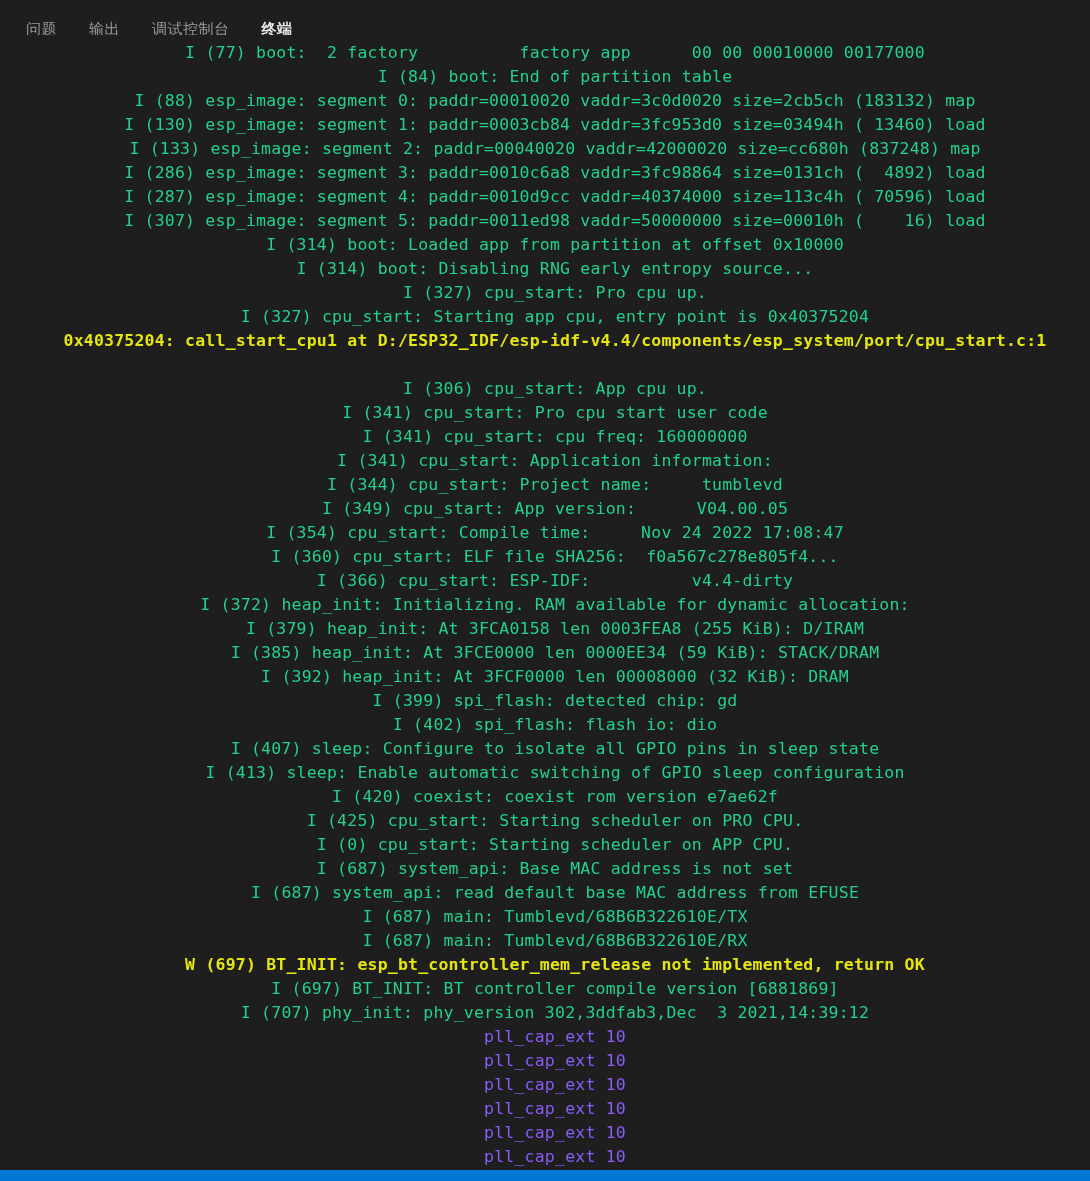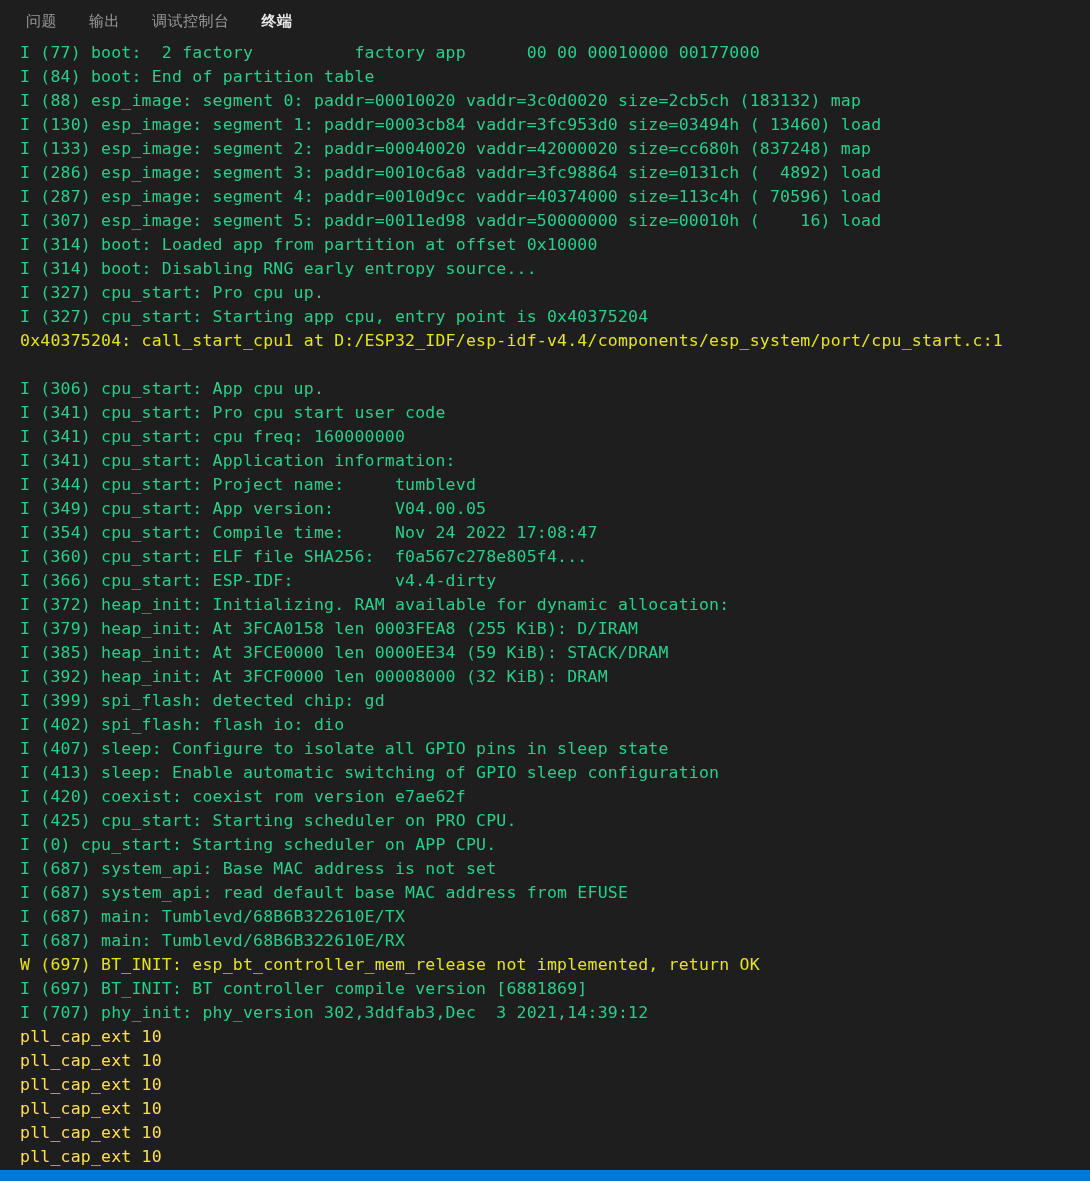--- a/index.html
+++ b/index.html
@@ -31,22 +31,22 @@
     display: flex;
     align-items: flex-start;
     padding-left: 16px;
     box-sizing: border-box;
   }
 
   .panel-tab {
     position: relative;
     height: 35px;
     display: flex;
-    align-items: flex-start;
-    padding: 12px 10px;
+    align-items: flex-end;
+    padding: 4px 10px;
     margin-right: 12px;
     font-family: "DejaVu Sans", sans-serif;
     font-size: 15px;
     letter-spacing: 0.5px;
     color: #9a9a9a;
     cursor: pointer;
     user-select: none;
     white-space: nowrap;
   }
   .panel-tab.active {
@@ -63,38 +63,39 @@
   }
 
   
   #terminal {
     flex: 1 1 auto;
     background: #1e1e1e;
     padding: 6px 0 0 20px;
     box-sizing: border-box;
     overflow: hidden;
     position: relative;
+    text-align: center;
   }
 
   #terminal-lines {
     font-family: "DejaVu Sans Mono", monospace;
     font-size: 16.5px;
     line-height: 24px;
     white-space: pre;
     letter-spacing: 0.2px;
   }
 
   .tline {
     white-space: pre;
     height: 24px;
     overflow: hidden;
   }
   .c-green  { color: #23d18b; }
-  .c-yellow { color: #e5e510; font-weight: normal; }
-  .c-white  { color: #fde047; }
+  .c-yellow { color: #e5e510; font-weight: bold; }
+  .c-white  { color: #8b5cf6; }
   .c-blank  { color: transparent; }
 
   
   #statusbar {
     flex: 0 0 11px;
     height: 11px;
     background: #0078d4;
     width: 100%;
   }
 </style>

